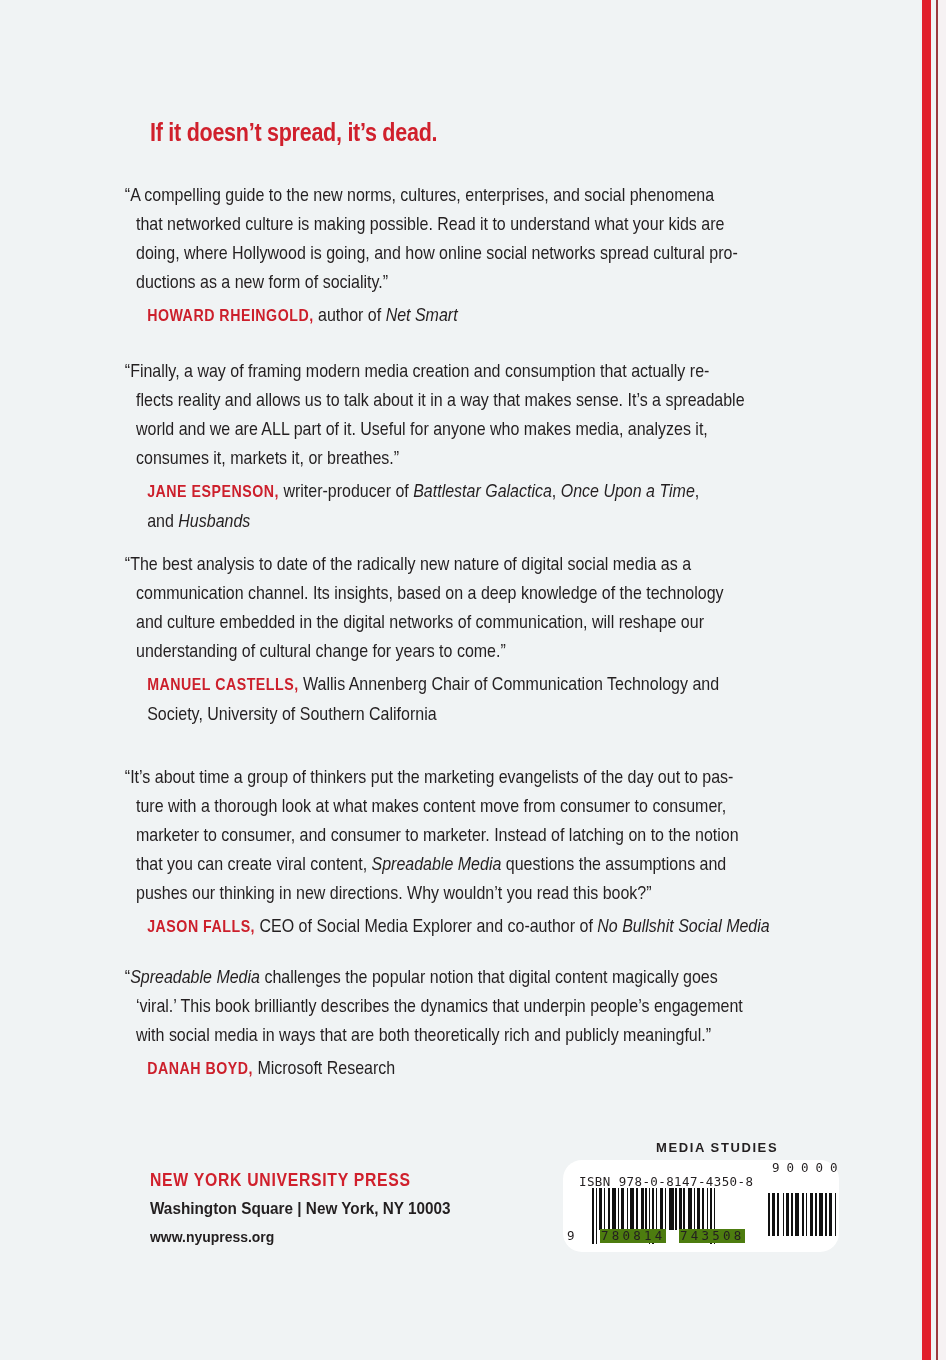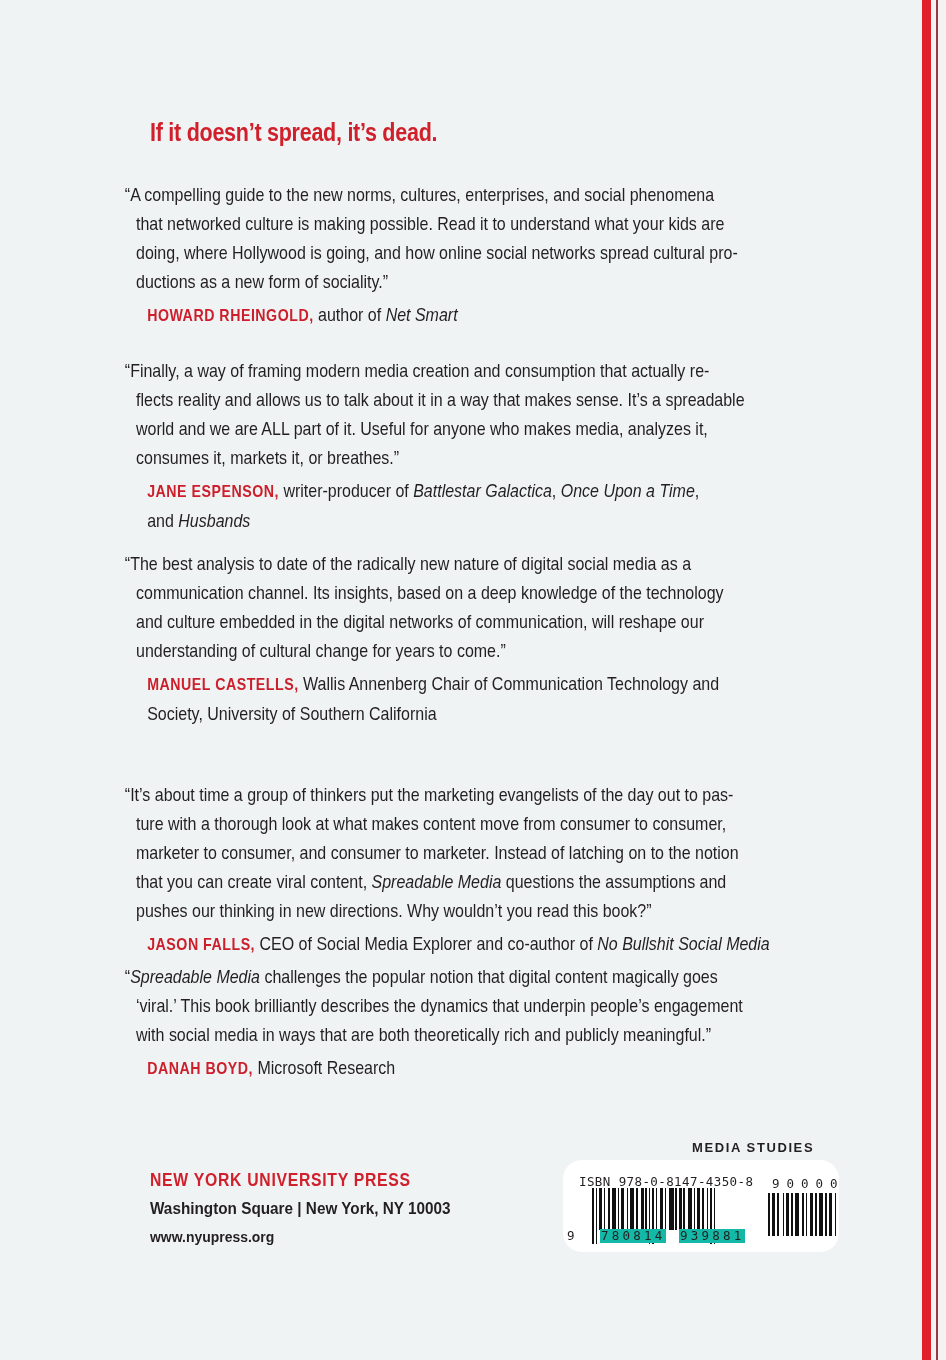--- a/index.html
+++ b/index.html
@@ -38,39 +38,39 @@
   .attrib .ln { display: block; white-space: nowrap; }
   i { font-style: italic; }
 
   .publisher { position: absolute; left: 150px; top: 1170px; }
   .pub-name { font-size: 17.5px; font-weight: bold; color: #d0202c; letter-spacing: 0.8px; transform: scaleX(0.9); transform-origin: left; white-space: nowrap; }
   .pub-addr { margin-top: 8px; font-size: 17px; font-weight: bold; color: #231f20; transform: scaleX(0.9); transform-origin: left; white-space: nowrap; }
   .pub-url { margin-top: 9px; font-size: 15.5px; font-weight: bold; color: #231f20; transform: scaleX(0.9); transform-origin: left; white-space: nowrap; }
 
   .category {
     position: absolute; left: 656px; top: 1140px; font-size: 13px; font-weight: bold;
-    letter-spacing: 1.6px; color: #231f20; margin-left: 36px;
+    letter-spacing: 1.6px; color: #231f20;
   }
   .barcode-box {
     position: absolute; left: 563px; top: 1160px; width: 276px; height: 92px; background: #ffffff; border-radius: 19px;
   }
   .isbn-text {
     position: absolute; left: 16px; top: 14px; font-family: "DejaVu Sans Mono", monospace;
     font-size: 12.5px; color: #231f20; letter-spacing: 0.4px; white-space: nowrap;
   }
   .price-text {
-    position: absolute; left: 209px; top: 16px; font-family: "DejaVu Sans Mono", monospace;
+    position: absolute; left: 209px; top: 0; font-family: "DejaVu Sans Mono", monospace;
     font-size: 12.5px; color: #231f20; letter-spacing: 7px; white-space: nowrap;
   }
   .main-bars { position: absolute; left: 29px; top: 28px; width: 162px; height: 56px; }
   .addon-bars { position: absolute; left: 205px; top: 33px; width: 80px; height: 43px; }
   .bar { position: absolute; top: 0; background: #111; }
   .digit-row {
     position: absolute; top: 69px; font-family: "DejaVu Sans Mono", monospace;
-    font-size: 12.5px; color: #231f20; white-space: nowrap; background: #14b8a6; padding: 0 1px; line-height: 14px;
+    font-size: 12.5px; color: #231f20; white-space: nowrap; background: #4d7c0f; padding: 0 1px; line-height: 14px;
   }
 </style>
 </head>
 <body>
 
 <div class="stripe-thick"></div>
 <div class="stripe-thin"></div>
 <div class="edge"></div>
 
 <div class="tagline">If it doesn’t spread, it’s dead.</div>
@@ -104,21 +104,21 @@
         <span class="ln" style="margin-left: -13px;">“The best analysis to date of the radically new nature of digital social media as a</span>
         <span class="ln">communication channel. Its insights, based on a deep knowledge of the technology</span>
         <span class="ln">and culture embedded in the digital networks of communication, will reshape our</span>
         <span class="ln">understanding of cultural change for years to come.”</span>
       </div>
       <div class="attrib" style="margin-top: 4px;">
         <span class="ln"><span class="name">MANUEL CASTELLS,</span><span> Wallis Annenberg Chair of Communication Technology and</span></span>
         <span class="ln"><span>Society, University of Southern California</span></span>
       </div>
     </div>
-    <div class="quote" style="top: 780px;">
+    <div class="quote" style="top: 762px;">
       <div class="q-text">
         <span class="ln" style="margin-left: -13px;">“It’s about time a group of thinkers put the marketing evangelists of the day out to pas-</span>
         <span class="ln">ture with a thorough look at what makes content move from consumer to consumer,</span>
         <span class="ln">marketer to consumer, and consumer to marketer. Instead of latching on to the notion</span>
         <span class="ln"><span>that you can create viral content, </span><i>Spreadable Media</i><span> questions the assumptions and</span></span>
         <span class="ln">pushes our thinking in new directions. Why wouldn’t you read this book?”</span>
       </div>
       <div class="attrib" style="margin-top: 4px;">
         <span class="ln"><span class="name">JASON FALLS,</span><span> CEO of Social Media Explorer and co-author of </span><i>No Bullshit Social Media</i></span>
       </div>
@@ -189,14 +189,14 @@
       <div class="bar" style="left: 37.5px; width: 1.5px; height: 43px;"></div>
       <div class="bar" style="left: 42px; width: 3px; height: 43px;"></div>
       <div class="bar" style="left: 47px; width: 1.5px; height: 43px;"></div>
       <div class="bar" style="left: 50.5px; width: 4.5px; height: 43px;"></div>
       <div class="bar" style="left: 57px; width: 1.5px; height: 43px;"></div>
       <div class="bar" style="left: 60.5px; width: 3px; height: 43px;"></div>
       <div class="bar" style="left: 66.5px; width: 1.5px; height: 43px;"></div>
     </div>
   <div class="digit-row" style="left:3px; background:transparent;">9</div>
   <div class="digit-row" style="left:37px; letter-spacing:3.2px;">780814</div>
-  <div class="digit-row" style="left:116px; letter-spacing:3.2px;">939881</div>
+  <div class="digit-row" style="left:116px; letter-spacing:3.2px;">743508</div>
 </div>
 
 </body></html>

